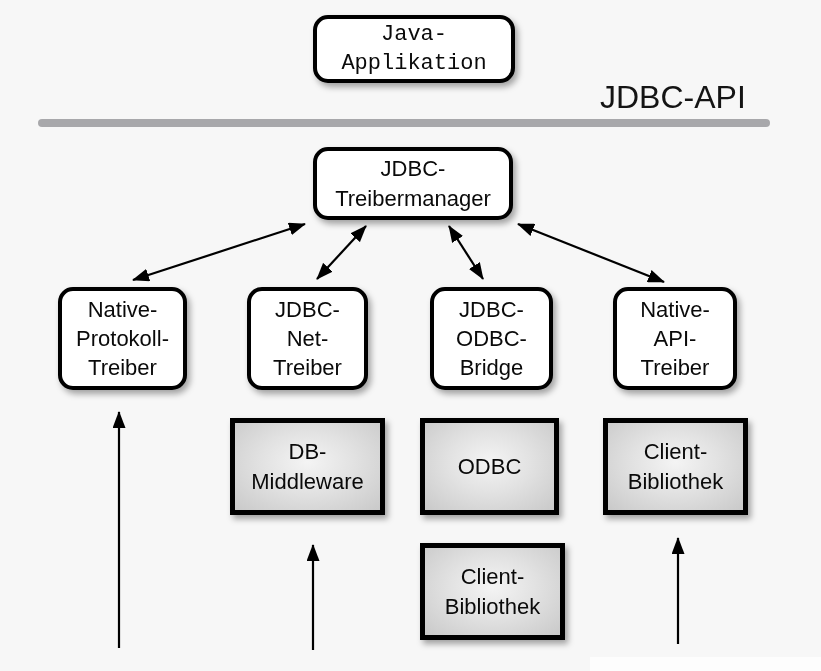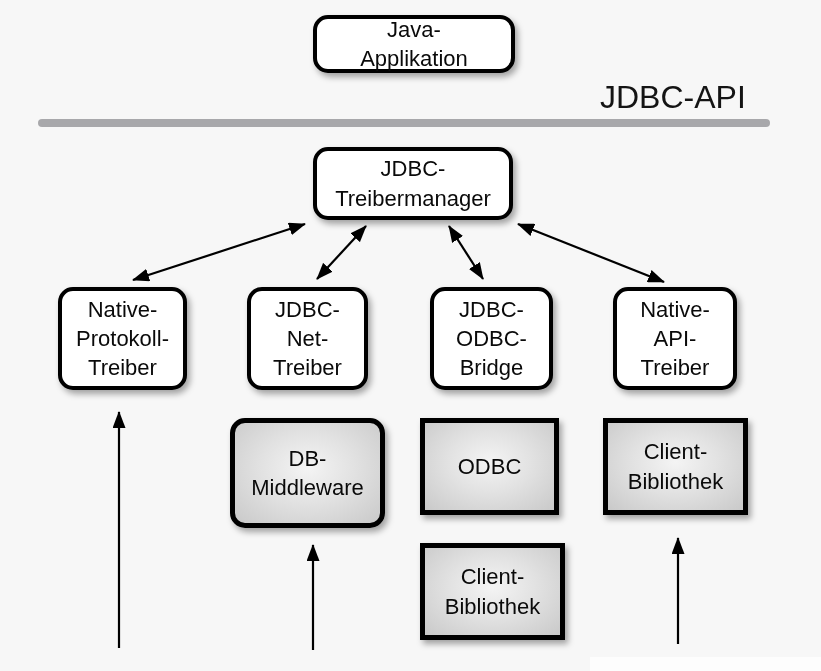--- a/index.html
+++ b/index.html
@@ -66,27 +66,27 @@
     pointer-events:none;
   }
   .partial-box{
     position:absolute;
     left:590px;top:657px;
     width:231px;height:14px;
     background:#fdfdfd;
     z-index:0;
   }
   
-  #java-application      {left:313px;top:15px; width:202px;height:58px;}
+  #java-application      {left:313px;top:15px; width:202px;height:68px;font-family:Liberation Mono, monospace;}
   #driver-manager        {left:313px;top:147px;width:200px;height:73px;}
   #native-protokoll      {left:58px; top:287px;width:129px;height:103px;}
   #jdbc-net              {left:247px;top:287px;width:121px;height:103px;}
   #jdbc-odbc             {left:430px;top:287px;width:123px;height:103px;}
   #native-api            {left:613px;top:287px;width:124px;height:103px;}
-  #db-middleware         {left:230px;top:418px;width:155px;height:110px;border-radius:15px;}
+  #db-middleware         {left:230px;top:418px;width:155px;height:97px;}
   #odbc                  {left:420px;top:418px;width:139px;height:97px;}
   #client-bib-native     {left:603px;top:418px;width:145px;height:97px;}
   #client-bib-odbc       {left:420px;top:543px;width:145px;height:97px;}
 </style>
 </head>
 <body>
 
 <div class="canvas">
 
   <div class="divider"></div>

